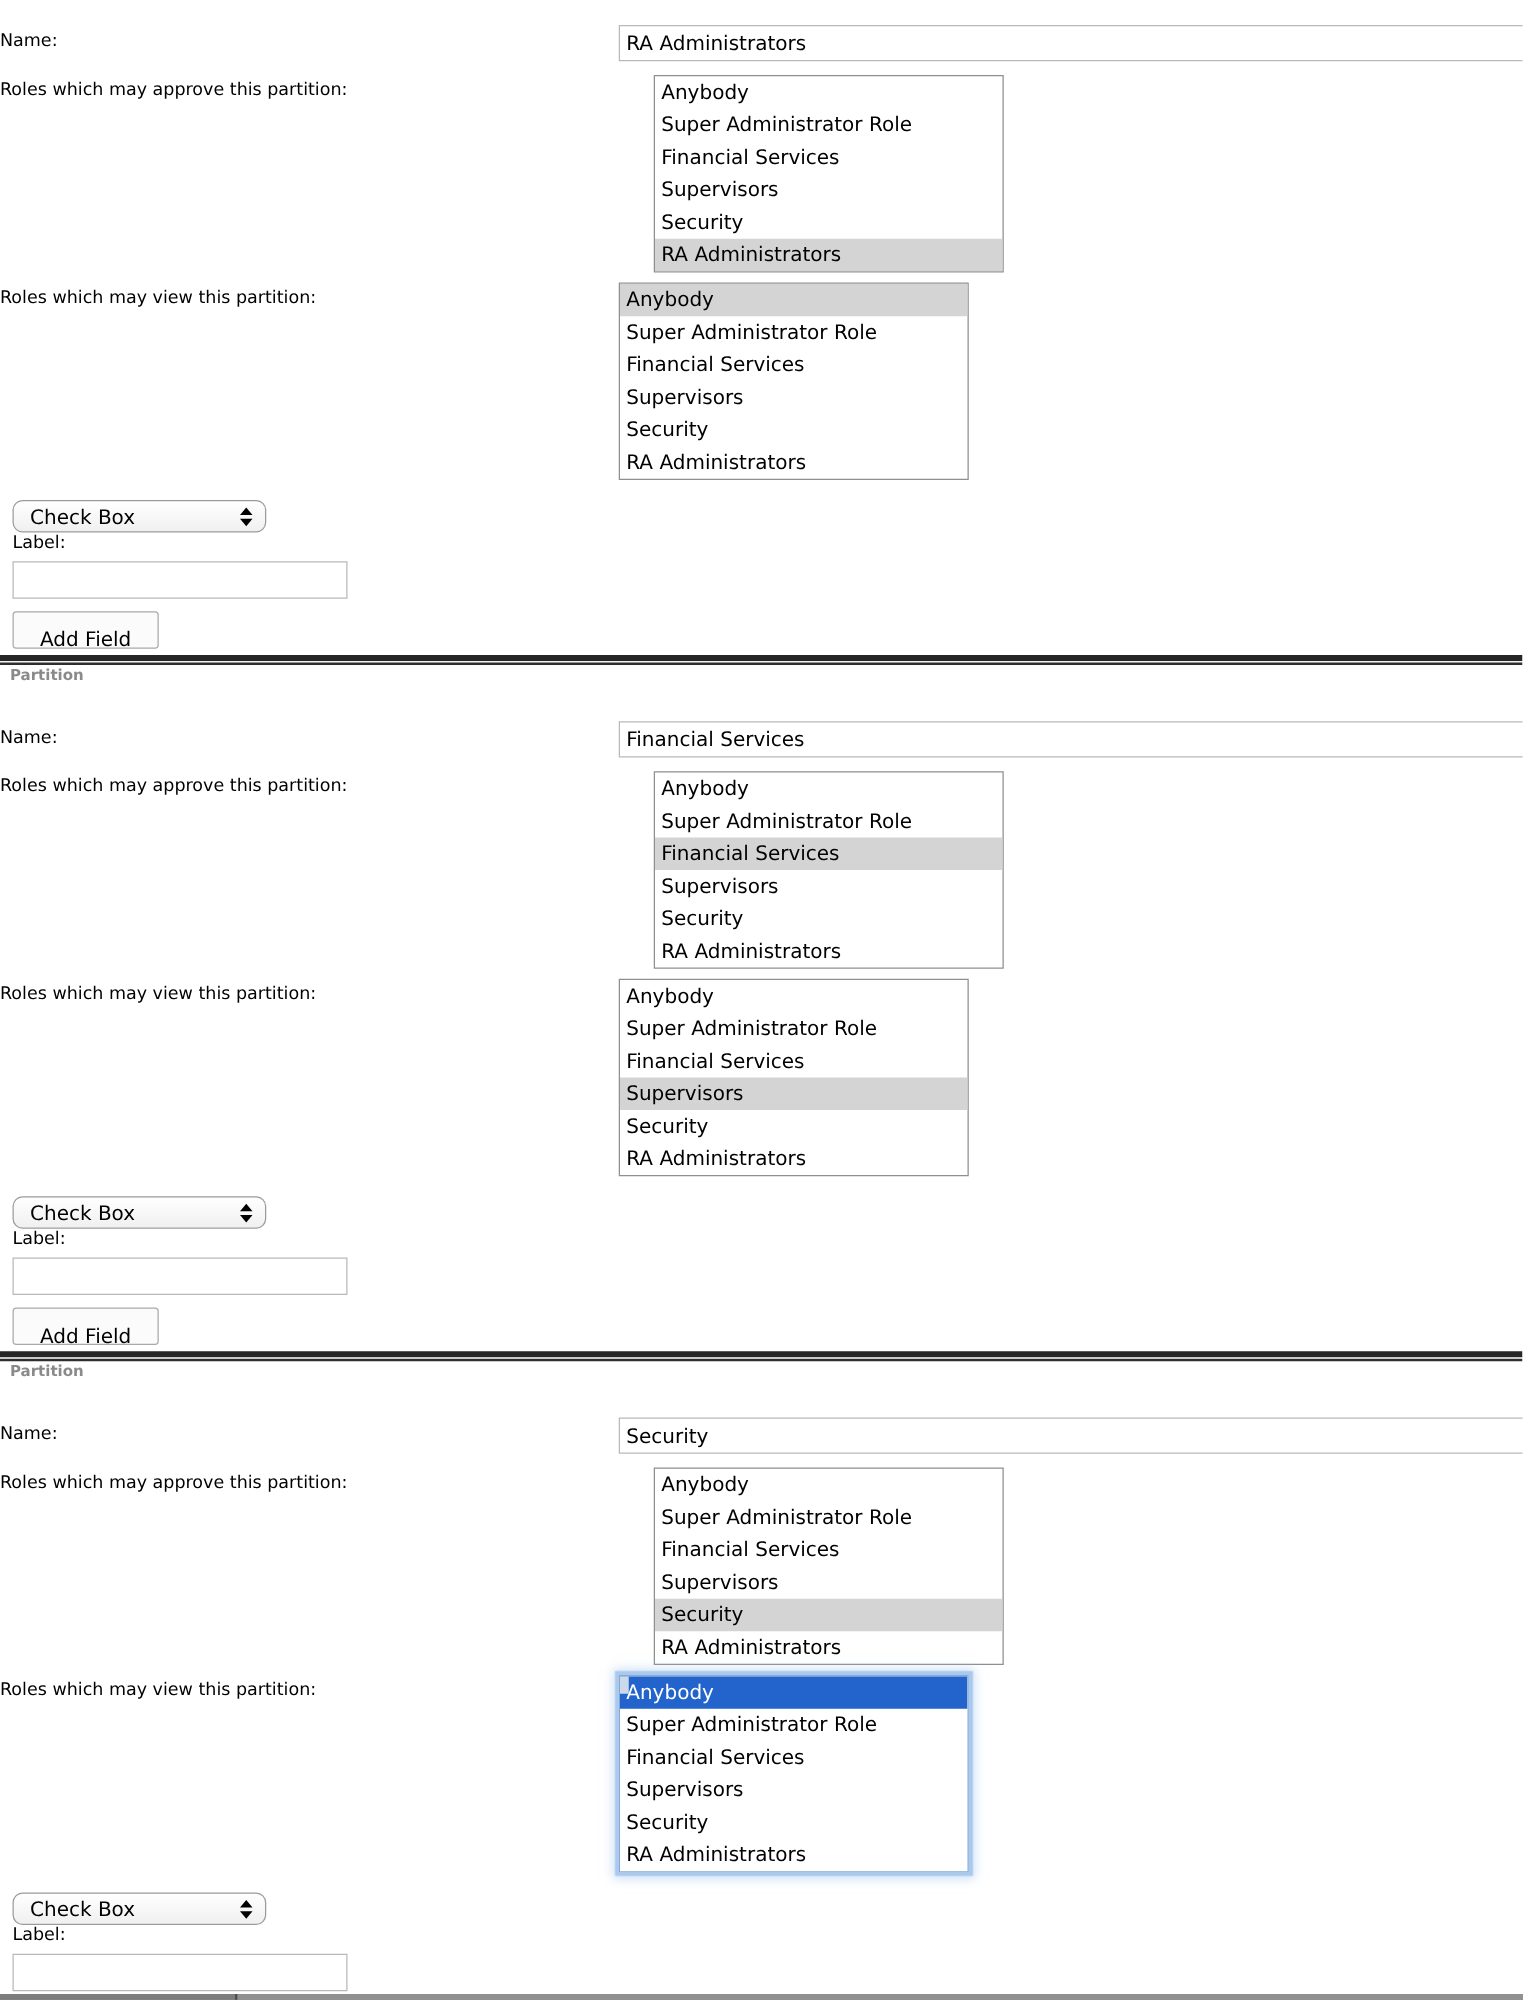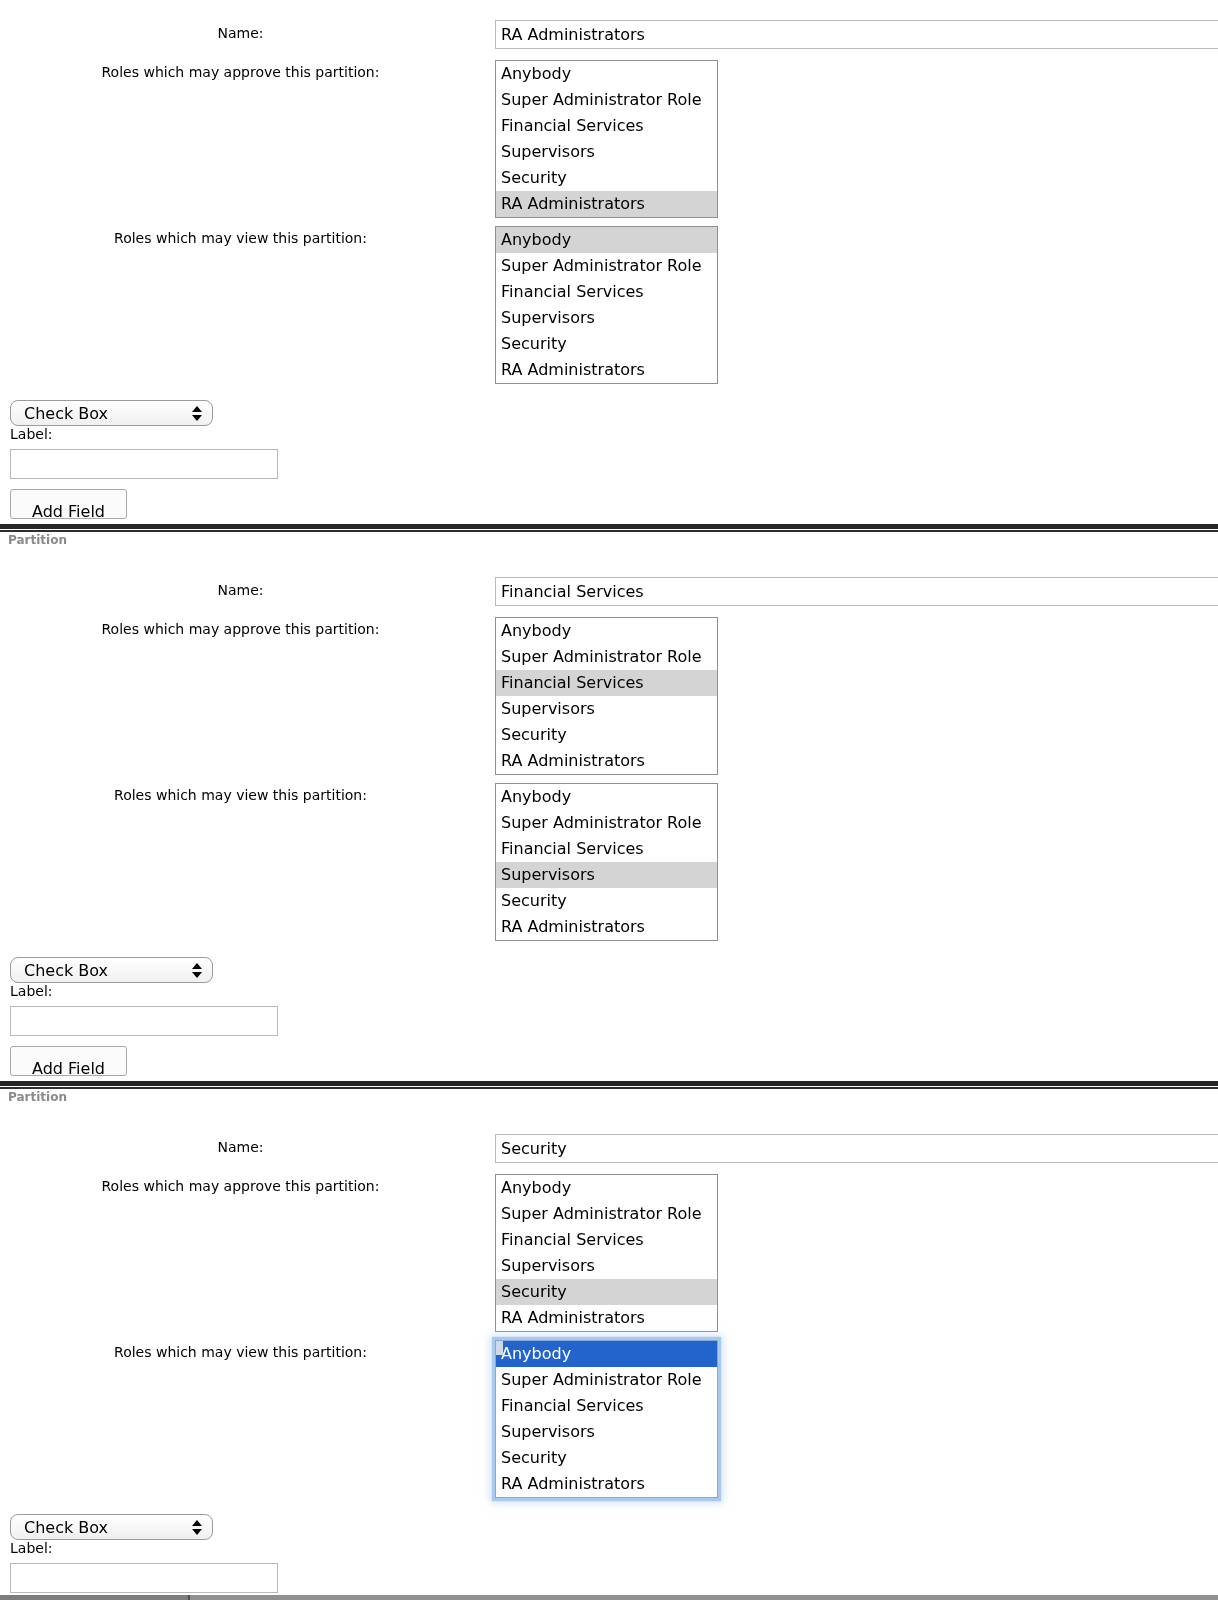--- a/index.html
+++ b/index.html
@@ -6,39 +6,39 @@
   html, body { background: #ffffff; }
   body {
     width: 1218px; height: 1600px; overflow: hidden; position: relative;
     font-family: "DejaVu Sans", "Liberation Sans", sans-serif; color: #000;
   }
   .section { width: 100%; }
   .section.first { padding-top: 20px; }
 
   .row { display: flex; align-items: flex-start; }
   .row-label {
-    flex: none; width: 481px; text-align: center;
+    flex: none; width: 481px; text-align: left;
     font-size: 14px; line-height: 17px; padding-top: 5px; color: #000;
     white-space: nowrap;
   }
   .list-row .row-label { padding-top: 4px; }
   .row-field { flex: none; margin-left: 14px; }
 
   .name-row { margin-bottom: 11px; }
-  .approve-row { margin-bottom: 8px; }
+  .approve-row { margin-bottom: 8px; gap: 28px; }
 
   .name-input {
     width: 770px; height: 29px; border: 1px solid var(--input-border, #b9b9b9);
     background: #fff; font-family: inherit; font-size: 16px; padding: 0 4px 0 5px;
     appearance: none; -webkit-appearance: none; outline: none; border-radius: 0;
     color: #000;
   }
 
   .listbox {
-    width: 223px; border: 1px solid var(--list-border, #8f8f8f); background: #fff;
+    width: 280px; border: 1px solid var(--list-border, #8f8f8f); background: #fff;
     overflow: hidden;
   }
   .option {
     height: 26px; line-height: 26px; font-size: 16px; padding-left: 5px;
     white-space: nowrap; position: relative;
   }
   .option.selected { background: var(--selection-inactive, #d4d4d4); }
   .listbox.focused {
     border-color: var(--focus-border, #85a9d4);
     box-shadow: 0 0 1px 3px var(--focus-ring, #a9c9ee), 0 0 8px 5px rgba(169,201,238,0.55);

